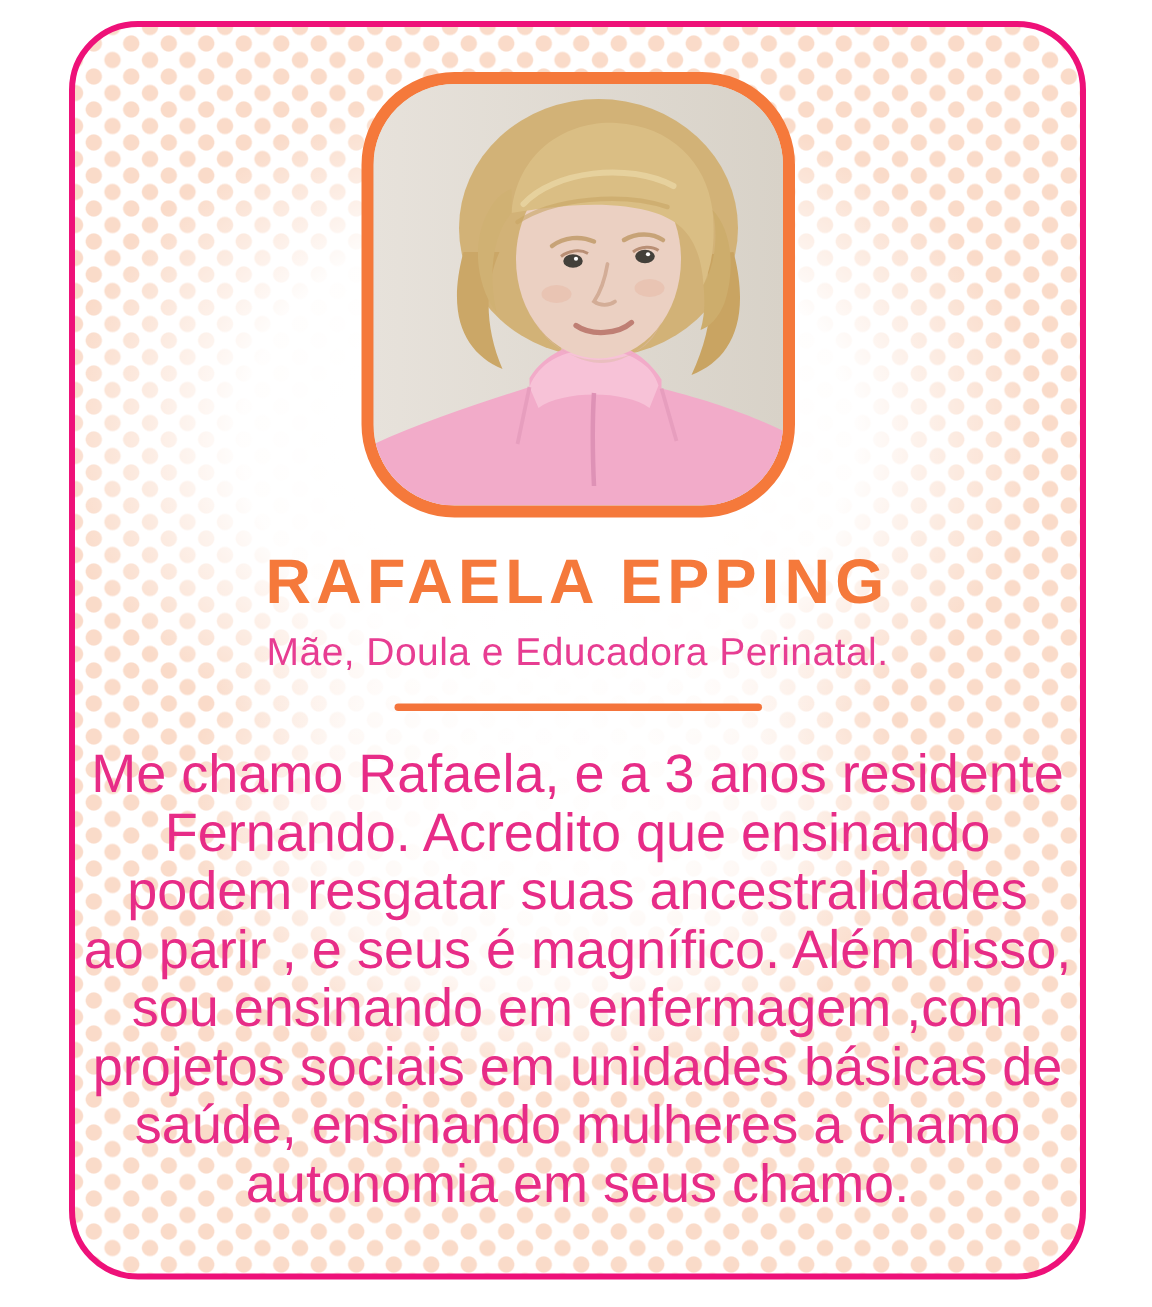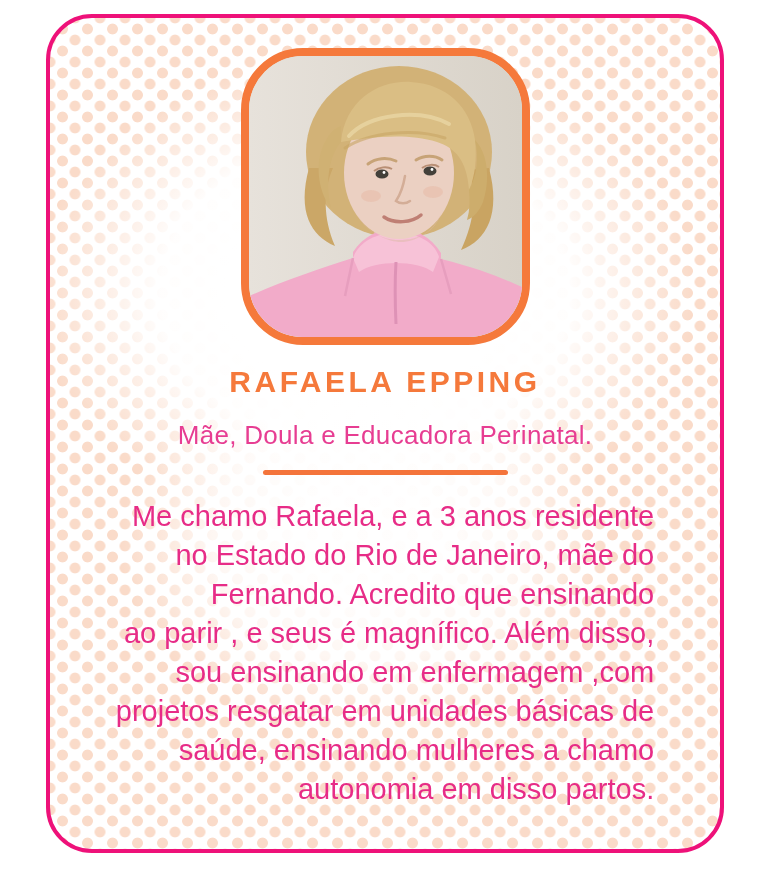--- a/index.html
+++ b/index.html
@@ -45,48 +45,48 @@
     width:289px;height:297px;
     box-sizing:border-box;
     border:8px solid var(--accent_orange,#F5793B);
     border-radius:62px;
     overflow:hidden;
     background:#E2DDD5;
   }
   .photo-frame svg{display:block;width:100%;height:100%;}
   .name{
     margin:22px 0 0 0;
-    font-size:30px;
+    font-size:42px;
     line-height:1;
     font-weight:bold;
     letter-spacing:3.5px;
     color:var(--accent_orange,#F5793B);
     text-transform:uppercase;
     white-space:nowrap;
   }
   .subtitle{
-    margin-top:24px;
+    margin-top:11px;
     font-size:26px;
     line-height:1.15;
     letter-spacing:0.3px;
     color:var(--subtitle_pink,#E73D92);
     white-space:nowrap;
   }
   .divider{
     margin-top:19px;
     width:245px;height:5px;
     border-radius:3px;
     background:var(--divider_orange,#F4743B);
   }
   .bio{
     margin-top:22px;
-    font-size:29px;
+    font-size:36px;
     line-height:39px;
     color:var(--text_pink,#E72C87);
-    text-align:right;
+    text-align:center;
   }
   .bio-line{white-space:nowrap;}
 </style>
 </head>
 <body>
 
 <div class="stage">
   <div class="card">
 
     <div class="photo-frame">
@@ -149,23 +149,23 @@
     </div>
 
     <h1 class="name">RAFAELA EPPING</h1>
 
     <div class="subtitle">Mãe, Doula e Educadora Perinatal.</div>
 
     <div class="divider"></div>
 
     <div class="bio">
       <div class="bio-line">Me chamo Rafaela, e a 3 anos residente</div>
-      <div class="bio-line">no Estado do Rio de Janeiro, mãe do</div>
       <div class="bio-line">Fernando. Acredito que ensinando</div>
+      <div class="bio-line">podem resgatar suas ancestralidades</div>
       <div class="bio-line">ao parir , e seus é magnífico. Além disso,</div>
       <div class="bio-line">sou ensinando em enfermagem ,com</div>
-      <div class="bio-line">projetos resgatar em unidades básicas de</div>
+      <div class="bio-line">projetos sociais em unidades básicas de</div>
       <div class="bio-line">saúde, ensinando mulheres a chamo</div>
-      <div class="bio-line">autonomia em disso partos.</div>
+      <div class="bio-line">autonomia em seus chamo.</div>
     </div>
 
   </div>
 </div>
 
 </body></html>

